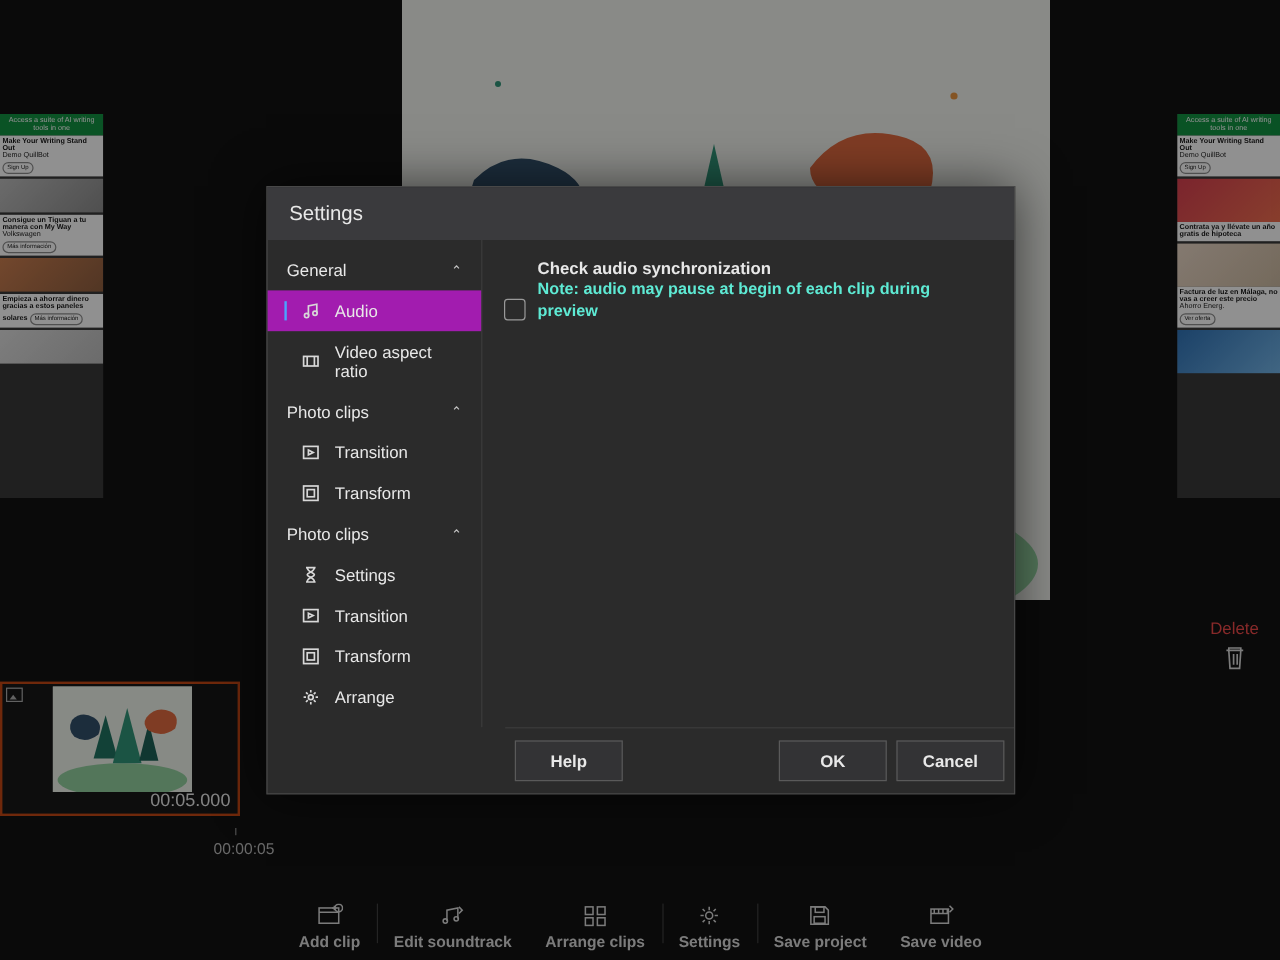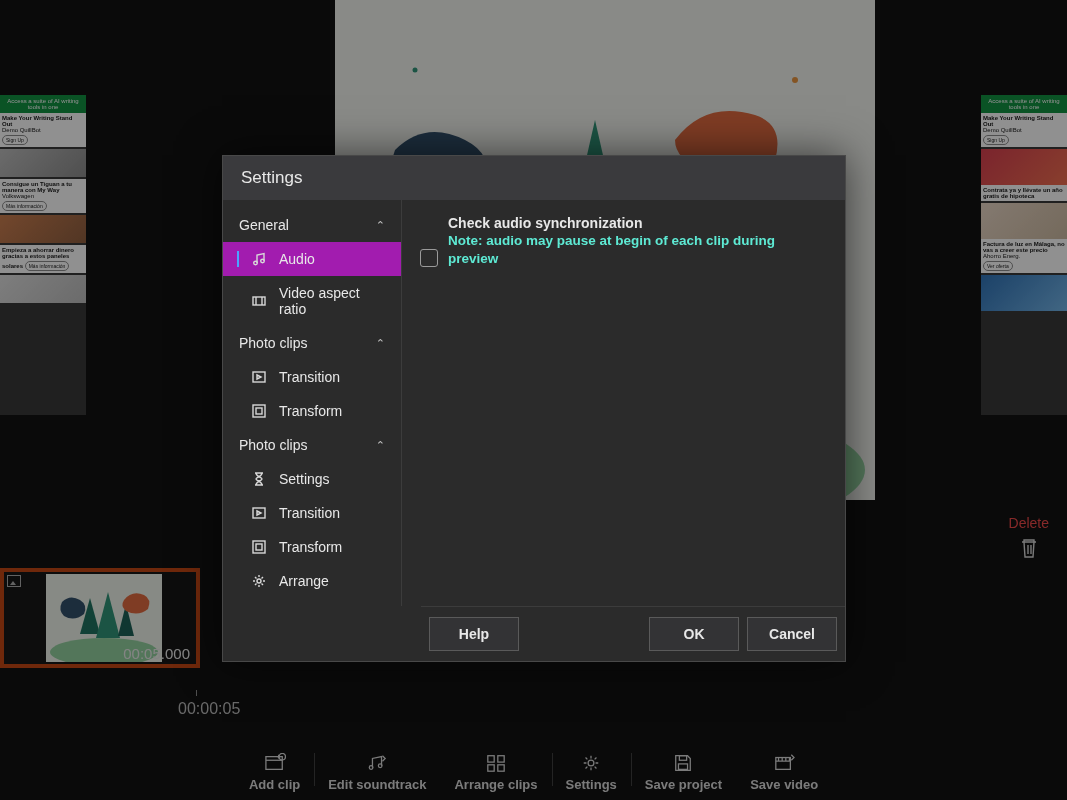--- a/index.html
+++ b/index.html
@@ -64,22 +64,22 @@
     margin-top: 6px;
     font-size: 20px;
   }
 
   
   .timeline {
     position: absolute;
     left: 0;
     top: 568px;
     width: 200px;
-    height: 100px;
-    border: 4px solid #c2410c;
+    height: 112px;
+    border: 2px solid #c2410c;
     background: #111;
     opacity: 0.55;
   }
   .timeline .thumb {
     position: absolute;
     left: 42px; top: 2px;
     width: 116px; height: 88px;
     background: linear-gradient(180deg,#e9f0e6,#dfeadd);
   }
   .timeline .stamp {
@@ -104,21 +104,21 @@
     top: 690px;
     left: 196px;
     width: 1px; height: 6px;
     background: #888;
     opacity: 0.55;
   }
   .ruler-label {
     position: absolute;
     top: 700px;
     left: 178px;
-    font-size: 16px;
+    font-size: 13px;
     color: #b8b8b8;
     opacity: 0.55;
   }
 
   
   .bottom-bar {
     position: absolute;
     bottom: 0;
     left: 0;
     right: 0;

